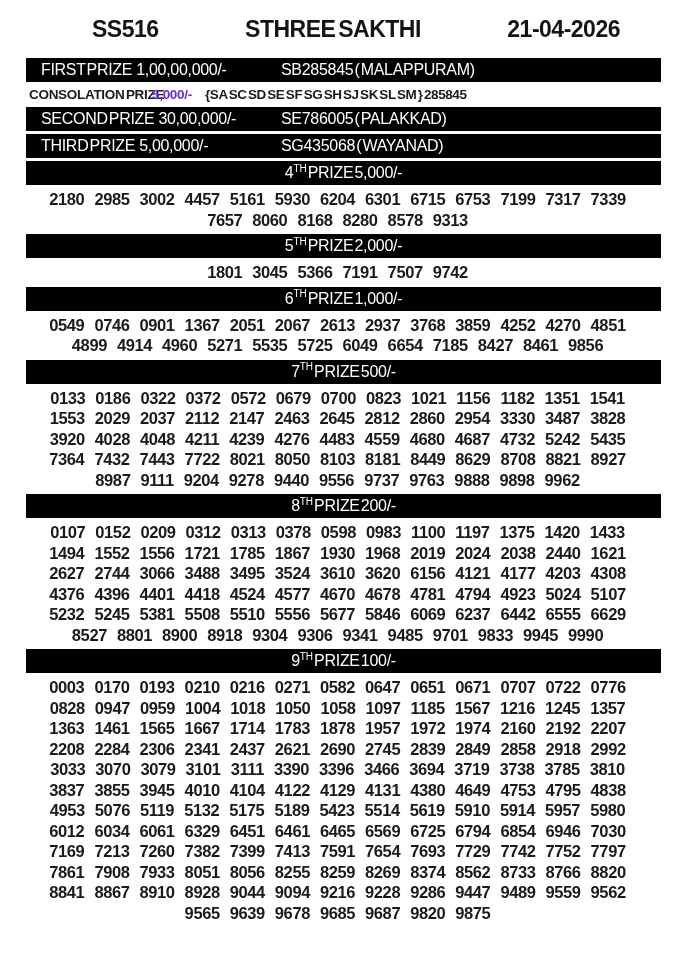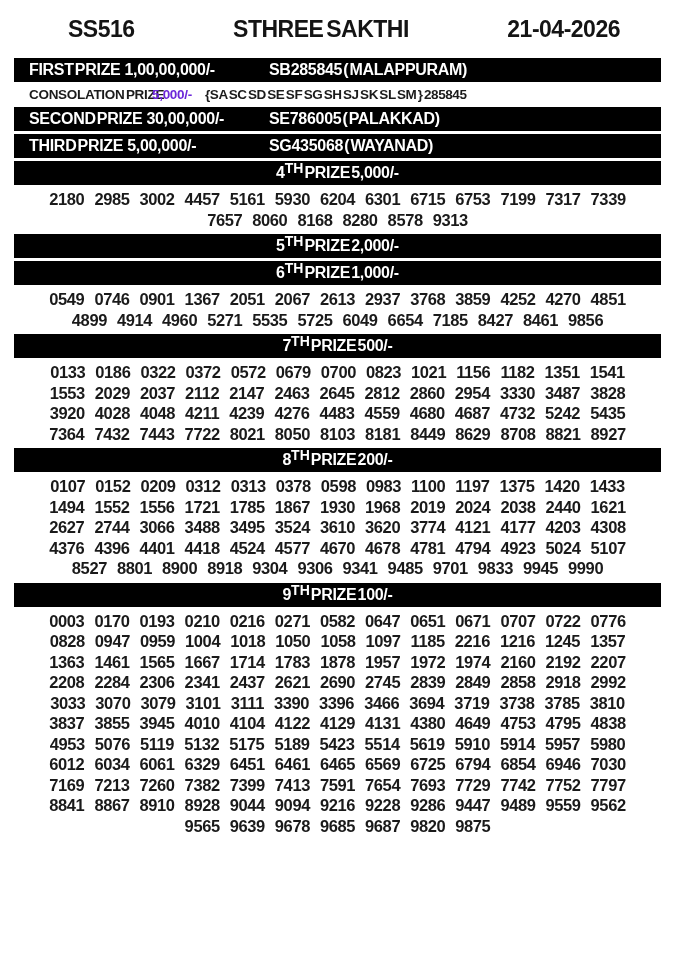--- a/index.html
+++ b/index.html
@@ -6,40 +6,41 @@
   body{
     width:675px;height:955px;background:#ffffff;overflow:hidden;
     font-family:"Liberation Sans","DejaVu Sans",sans-serif;
     -webkit-font-smoothing:antialiased;
   }
   .page{width:675px;height:955px;position:relative;}
 
   
   .hdr{
     display:flex;justify-content:space-between;align-items:center;
-    padding:12px 55px 0 68px;height:34px;
+    padding:12px 55px 0 92px;height:34px;
     font-weight:bold;font-size:23px;color:#141414;
     letter-spacing:-0.5px;word-spacing:-3px;
     margin-bottom:12px;
   }
 
   .sheet{margin:0 14px;}
 
   
   .bar{
     background:#000;color:#fff;height:24px;margin-bottom:3px;
     display:flex;align-items:center;
-    font-weight:bold;font-size:16px;letter-spacing:-0.3px;word-spacing:-3px;
+    font-weight:normal;font-size:16px;letter-spacing:-0.3px;word-spacing:-3px;
     white-space:nowrap;
+    margin-left:12px;
   }
   .bar-left{padding-left:15px;}
   .bar-left .lbl{display:inline-block;width:240px;}
   .bar-left .lbl .amt{margin-left:4px;}
   .bar-center{justify-content:center;}
-  .bar-center .sup{font-size:14px;position:relative;top:-5px;letter-spacing:0;margin:0 1px 0 0;}
+  .bar-center .sup{font-size:10px;position:relative;top:-5px;letter-spacing:0;margin:0 1px 0 0;}
 
   
   .consol{
     height:19px;margin-bottom:3px;display:flex;align-items:center;
     padding-left:15px;font-weight:bold;font-size:13.5px;color:#1b1b1b;
     letter-spacing:-0.3px;word-spacing:-2px;white-space:nowrap;
   }
   .consol .clbl{display:inline-block;width:123px;}
   .consol .camt{display:inline-block;width:53px;}
   .consol .cser{letter-spacing:-0.4px;}
@@ -117,20 +118,30 @@
             <span class="num">8280</span>
             <span class="num">8578</span>
             <span class="num">9313</span>
           </div>
         </div>
         <div class="bar bar-center">
           <span>5</span>
           <span class="sup">TH</span>
           <span> PRIZE 2,000/-</span>
         </div>
+        <div class="numwrap">
+          <div class="numrow">
+            <span class="num">1801</span>
+            <span class="num">3045</span>
+            <span class="num">5366</span>
+            <span class="num">7191</span>
+            <span class="num">7507</span>
+            <span class="num">9742</span>
+          </div>
+        </div>
         <div class="bar bar-center">
           <span>6</span>
           <span class="sup">TH</span>
           <span> PRIZE 1,000/-</span>
         </div>
         <div class="numwrap">
           <div class="numrow">
             <span class="num">0549</span>
             <span class="num">0746</span>
             <span class="num">0901</span>
@@ -219,20 +230,33 @@
             <span class="num">8021</span>
             <span class="num">8050</span>
             <span class="num">8103</span>
             <span class="num">8181</span>
             <span class="num">8449</span>
             <span class="num">8629</span>
             <span class="num">8708</span>
             <span class="num">8821</span>
             <span class="num">8927</span>
           </div>
+          <div class="numrow">
+            <span class="num">8987</span>
+            <span class="num">9111</span>
+            <span class="num">9204</span>
+            <span class="num">9278</span>
+            <span class="num">9440</span>
+            <span class="num">9556</span>
+            <span class="num">9737</span>
+            <span class="num">9763</span>
+            <span class="num">9888</span>
+            <span class="num">9898</span>
+            <span class="num">9962</span>
+          </div>
         </div>
         <div class="bar bar-center">
           <span>8</span>
           <span class="sup">TH</span>
           <span> PRIZE 200/-</span>
         </div>
         <div class="numwrap">
           <div class="numrow">
             <span class="num">0107</span>
             <span class="num">0152</span>
@@ -265,21 +289,21 @@
           </div>
           <div class="numrow">
             <span class="num">2627</span>
             <span class="num">2744</span>
             <span class="num">3066</span>
             <span class="num">3488</span>
             <span class="num">3495</span>
             <span class="num">3524</span>
             <span class="num">3610</span>
             <span class="num">3620</span>
-            <span class="num">3774</span>
+            <span class="num">6156</span>
             <span class="num">4121</span>
             <span class="num">4177</span>
             <span class="num">4203</span>
             <span class="num">4308</span>
           </div>
           <div class="numrow">
             <span class="num">4376</span>
             <span class="num">4396</span>
             <span class="num">4401</span>
             <span class="num">4418</span>
@@ -287,20 +311,35 @@
             <span class="num">4577</span>
             <span class="num">4670</span>
             <span class="num">4678</span>
             <span class="num">4781</span>
             <span class="num">4794</span>
             <span class="num">4923</span>
             <span class="num">5024</span>
             <span class="num">5107</span>
           </div>
           <div class="numrow">
+            <span class="num">5232</span>
+            <span class="num">5245</span>
+            <span class="num">5381</span>
+            <span class="num">5508</span>
+            <span class="num">5510</span>
+            <span class="num">5556</span>
+            <span class="num">5677</span>
+            <span class="num">5846</span>
+            <span class="num">6069</span>
+            <span class="num">6237</span>
+            <span class="num">6442</span>
+            <span class="num">6555</span>
+            <span class="num">6629</span>
+          </div>
+          <div class="numrow">
             <span class="num">8527</span>
             <span class="num">8801</span>
             <span class="num">8900</span>
             <span class="num">8918</span>
             <span class="num">9304</span>
             <span class="num">9306</span>
             <span class="num">9341</span>
             <span class="num">9485</span>
             <span class="num">9701</span>
             <span class="num">9833</span>
@@ -332,21 +371,21 @@
           <div class="numrow">
             <span class="num">0828</span>
             <span class="num">0947</span>
             <span class="num">0959</span>
             <span class="num">1004</span>
             <span class="num">1018</span>
             <span class="num">1050</span>
             <span class="num">1058</span>
             <span class="num">1097</span>
             <span class="num">1185</span>
-            <span class="num">2216</span>
+            <span class="num">1567</span>
             <span class="num">1216</span>
             <span class="num">1245</span>
             <span class="num">1357</span>
           </div>
           <div class="numrow">
             <span class="num">1363</span>
             <span class="num">1461</span>
             <span class="num">1565</span>
             <span class="num">1667</span>
             <span class="num">1714</span>
@@ -443,20 +482,35 @@
             <span class="num">7413</span>
             <span class="num">7591</span>
             <span class="num">7654</span>
             <span class="num">7693</span>
             <span class="num">7729</span>
             <span class="num">7742</span>
             <span class="num">7752</span>
             <span class="num">7797</span>
           </div>
           <div class="numrow">
+            <span class="num">7861</span>
+            <span class="num">7908</span>
+            <span class="num">7933</span>
+            <span class="num">8051</span>
+            <span class="num">8056</span>
+            <span class="num">8255</span>
+            <span class="num">8259</span>
+            <span class="num">8269</span>
+            <span class="num">8374</span>
+            <span class="num">8562</span>
+            <span class="num">8733</span>
+            <span class="num">8766</span>
+            <span class="num">8820</span>
+          </div>
+          <div class="numrow">
             <span class="num">8841</span>
             <span class="num">8867</span>
             <span class="num">8910</span>
             <span class="num">8928</span>
             <span class="num">9044</span>
             <span class="num">9094</span>
             <span class="num">9216</span>
             <span class="num">9228</span>
             <span class="num">9286</span>
             <span class="num">9447</span>

